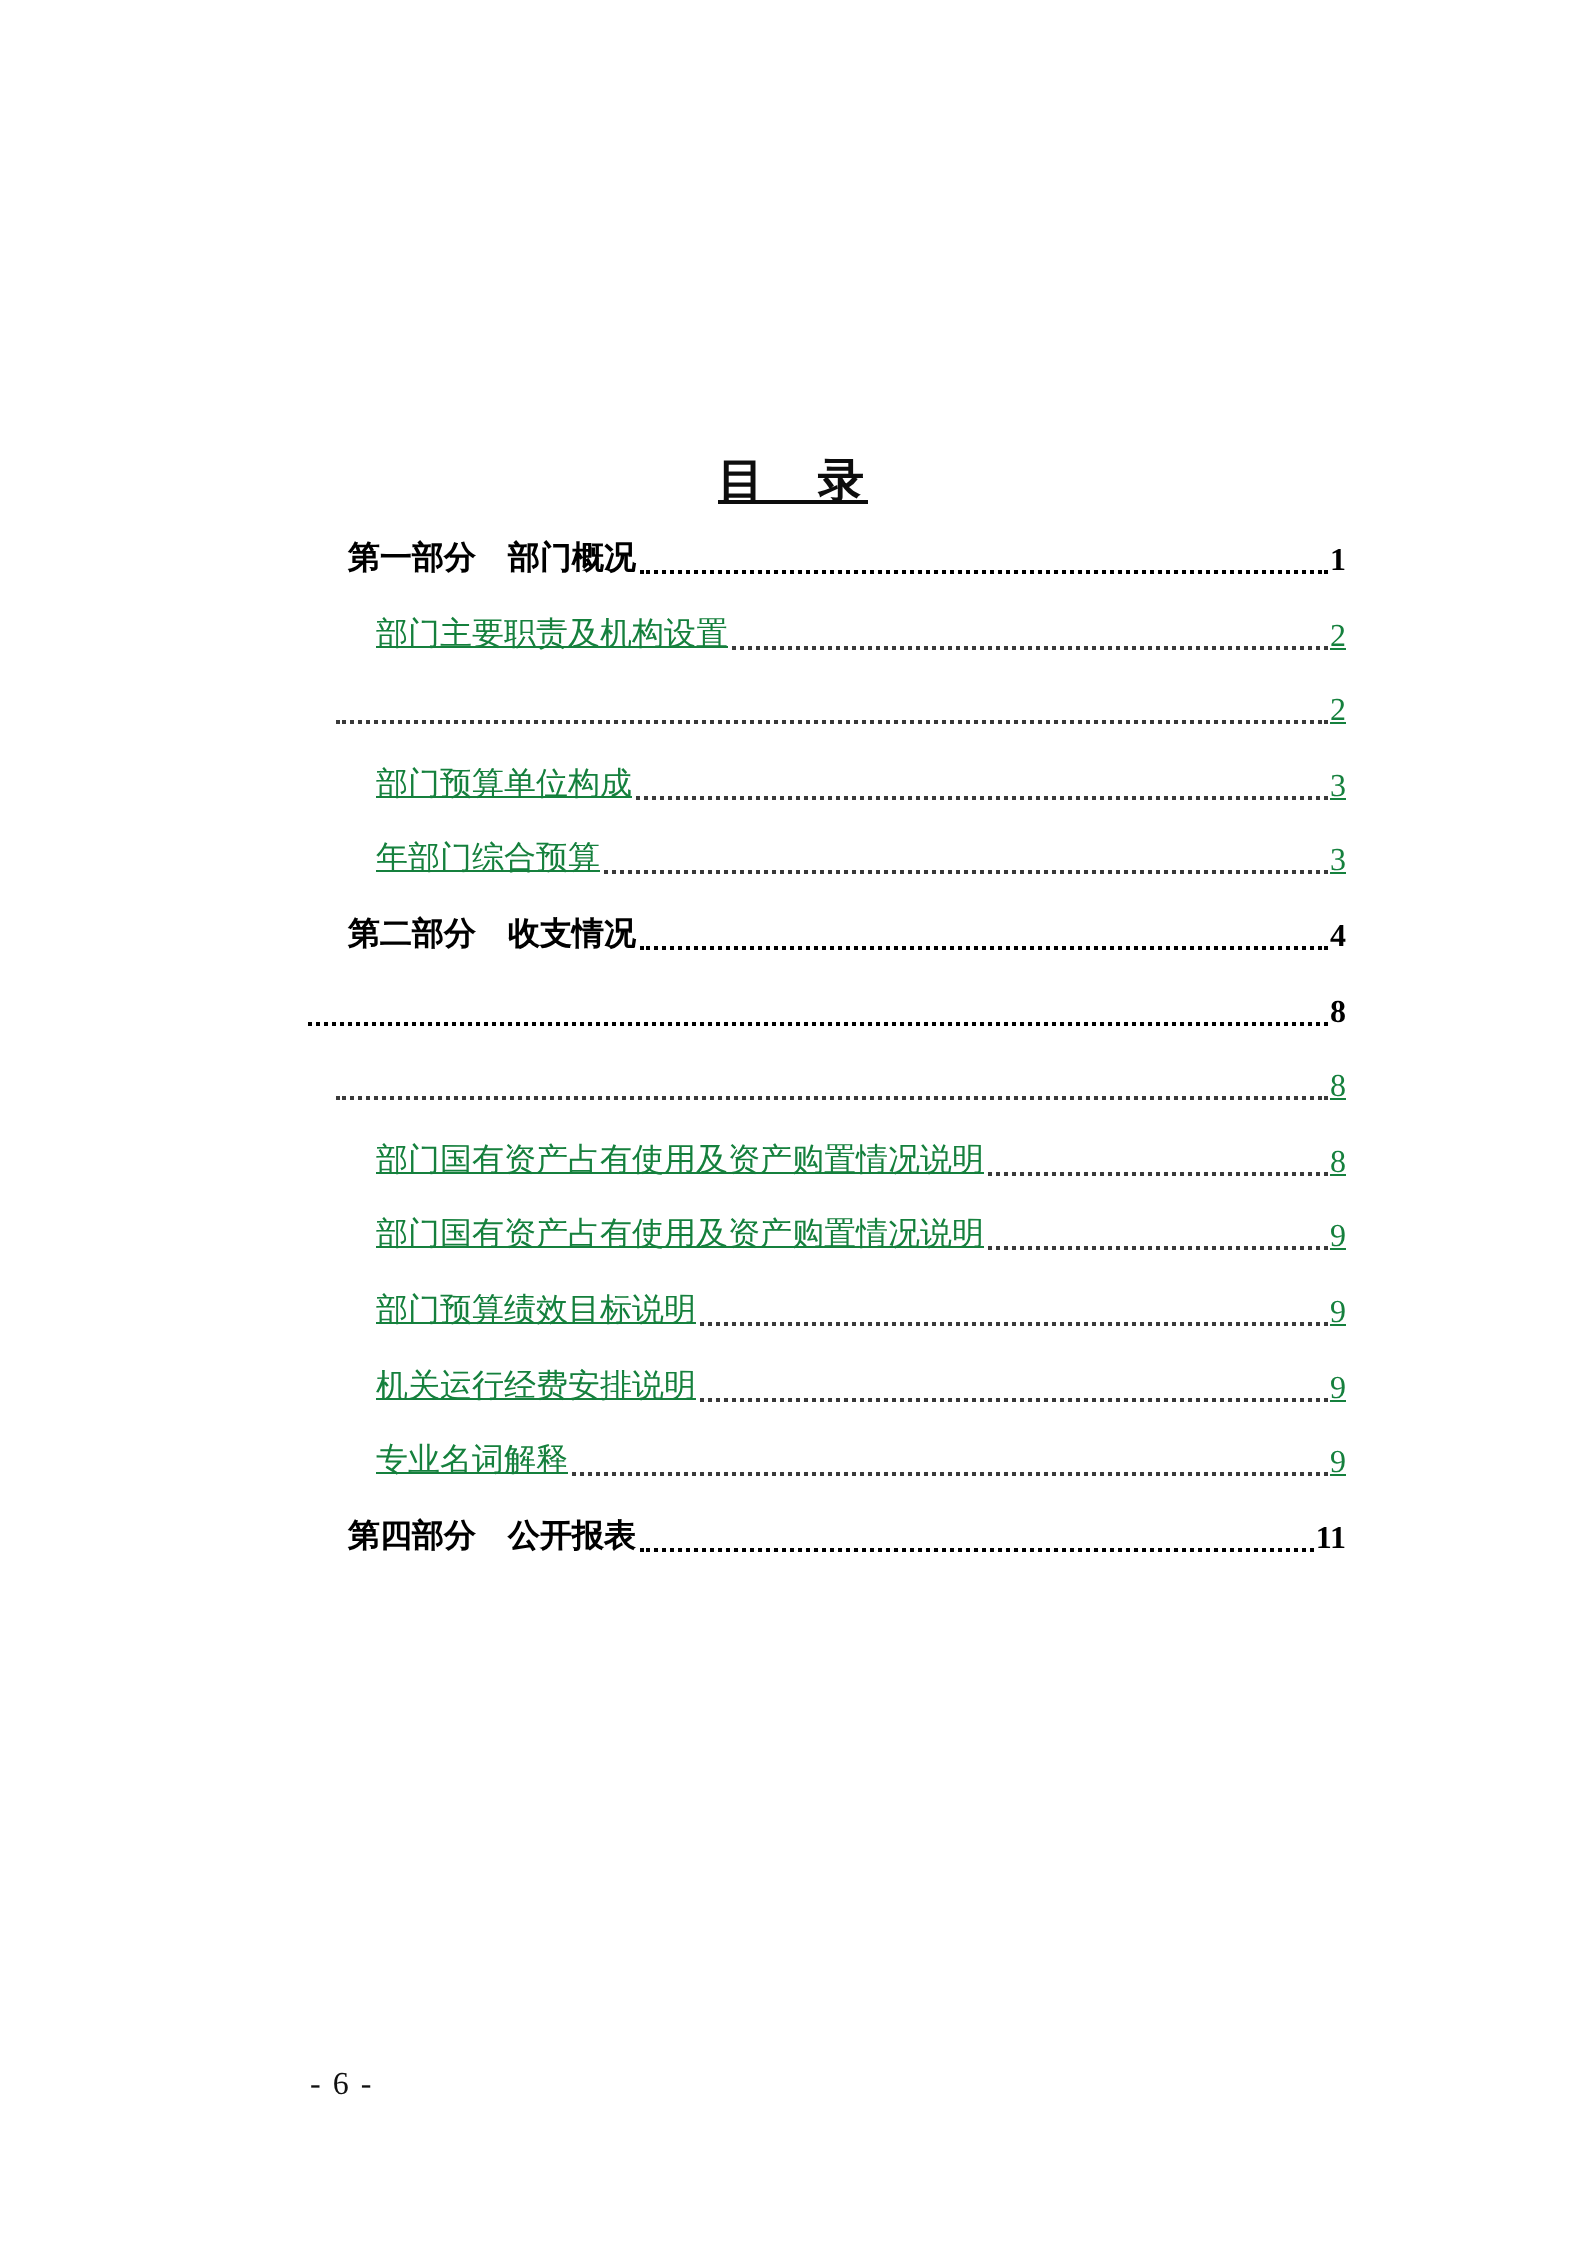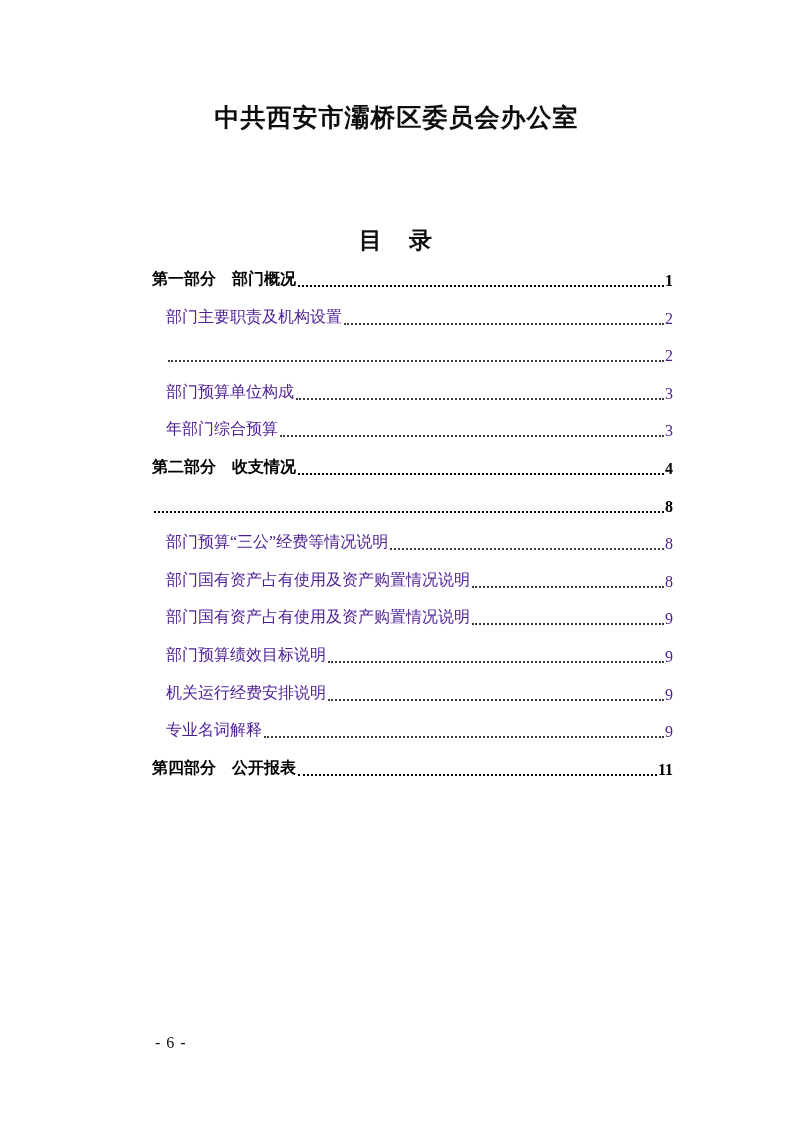--- a/index.html
+++ b/index.html
@@ -31,39 +31,40 @@
     top: 225px;
     left: 0;
     width: 100%;
     text-align: center;
     font-family: "Liberation Serif", serif;
     font-weight: 700;
     font-size: 23px;
     letter-spacing: 2px;
     color: #0d0d0d;
     white-space: pre;
+    text-decoration: underline;
   }
   .toc {
     position: absolute;
     top: 271px;
     left: 152px;
     width: 521px;
   }
   .toc-row {
     display: flex;
     align-items: flex-end;
     height: 19px;
     margin-bottom: 18.6px;
     font-size: 16px;
     color: #1f1f1f;
     cursor: pointer;
   }
-  .toc-row.lvl1 { padding-left: 14px; color: #4c1d95; }
+  .toc-row.lvl1 { padding-left: 14px; color: #15803d; text-decoration: underline; }
   .toc-row.b { font-weight: 700; color: #000000; }
-  .toc-label { white-space: pre; flex: 0 0 auto; }
+  .toc-label { white-space: pre; flex: 0 0 auto; margin-left: 22px; }
   .dot-leader {
     flex: 1 1 auto;
     min-width: 10px;
     border-bottom: 2px dotted #3a3a3a;
     margin: 0 1px 3px 2px;
     height: 0;
   }
   .toc-row.b .dot-leader { border-bottom-color: #000000; }
   .toc-page { flex: 0 0 auto; white-space: pre; }
   .footer-pagenum {
@@ -74,21 +75,20 @@
     letter-spacing: 1px;
     color: #111111;
     white-space: pre;
   }
 </style>
 </head>
 <body>
 
 <div class="page">
 
-  <div class="doc-title line1">中共西安市灞桥区委员会办公室</div>
 
 
   <div class="toc-heading">目　录</div>
 
   <div class="toc">
       <div class="toc-row b">
         <span class="toc-label">第一部分　部门概况</span>
         <span class="dot-leader"></span>
         <span class="toc-page">1</span>
       </div>
@@ -114,21 +114,20 @@
       <div class="toc-row b">
         <span class="toc-label">第二部分　收支情况</span>
         <span class="dot-leader"></span>
         <span class="toc-page">4</span>
       </div>
       <div class="toc-row b">
         <span class="dot-leader"></span>
         <span class="toc-page">8</span>
       </div>
       <div class="toc-row lvl1">
-        <span class="toc-label">部门预算“三公”经费等情况说明</span>
         <span class="dot-leader"></span>
         <span class="toc-page">8</span>
       </div>
       <div class="toc-row lvl1">
         <span class="toc-label">部门国有资产占有使用及资产购置情况说明</span>
         <span class="dot-leader"></span>
         <span class="toc-page">8</span>
       </div>
       <div class="toc-row lvl1">
         <span class="toc-label">部门国有资产占有使用及资产购置情况说明</span>

